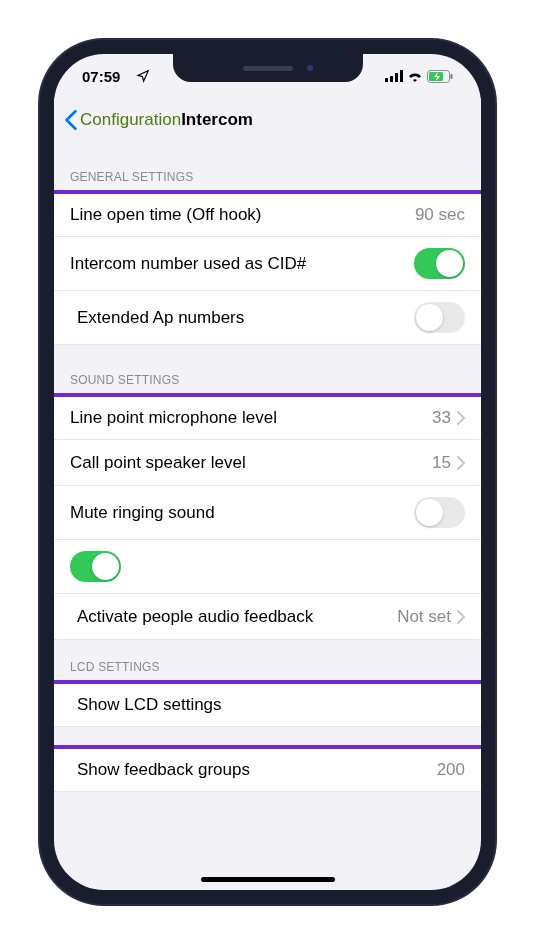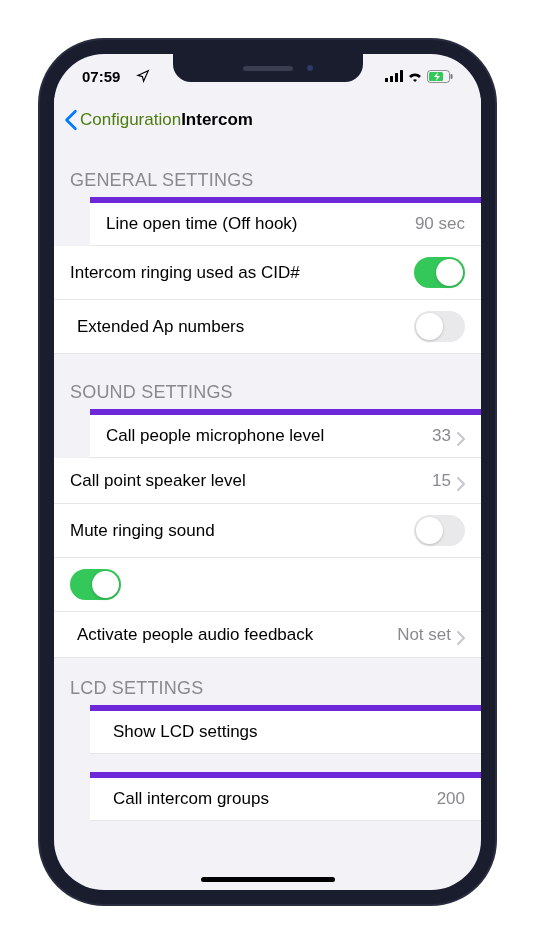--- a/index.html
+++ b/index.html
@@ -85,52 +85,52 @@
     font-size:17px;
     font-weight:600;
     color:#000;
   }
   .content {
     height: calc(100% - 88px);
     overflow-y: hidden;
   }
   .section-header {
     padding: 28px 16px 6px 16px;
-    font-size: 18px;
+    font-size: 12px;
     color: #8a8a8e;
     letter-spacing: 0.2px;
   }
   .section-header.tight { padding-top: 20px; }
   .row {
     background:#fff;
     min-height:46px;
     padding: 11px 16px;
     display:flex;
     align-items:center;
     justify-content:space-between;
     font-size:17px;
     color:#000;
     border-bottom: 1px solid #e5e5ea;
   }
   .row:last-child { border-bottom: 1px solid #e5e5ea; padding-left: 23px; }
-  .group .row:first-child { border-top: 6px solid #6d28d9; margin-left: 36px; }
+  .group .row:first-child { border-top: 4px solid #6d28d9; }
   .row-label {
     flex:1;
     overflow:hidden;
     text-overflow: ellipsis;
     white-space: nowrap;
     padding-right:8px;
   }
   .row-value {
     color:#8a8a8e;
     font-size:17px;
   }
   .row-trailing {
     display:flex;
-    align-items:flex-end;
+    align-items:center;
     gap:6px;
   }
   .chevron {
     color:#c7c7cc;
     display:inline-flex;
   }
   .toggle {
     width:51px;height:31px;
     border-radius:16px;
     position:relative;
@@ -217,41 +217,41 @@
 
       <div class="section-header">GENERAL SETTINGS</div>
       <div class="group">
         <div class="row">
           <div class="row-label">Line open time (Off hook)</div>
           <div class="row-trailing">
             <span class="row-value">90 sec</span>
           </div>
         </div>
         <div class="row">
-          <div class="row-label">Intercom ringing used as CID#</div>
+          <div class="row-label">Intercom number used as CID#</div>
           <div class="row-trailing">
             <div class="toggle on">
                 <div class="knob"></div>
               </div>
           </div>
         </div>
         <div class="row">
           <div class="row-label">Extended Ap numbers</div>
           <div class="row-trailing">
             <div class="toggle off">
                 <div class="knob"></div>
               </div>
           </div>
         </div>
       </div>
 
       <div class="section-header">SOUND SETTINGS</div>
       <div class="group">
         <div class="row">
-          <div class="row-label">Call people microphone level</div>
+          <div class="row-label">Line point microphone level</div>
           <div class="row-trailing">
             <span class="row-value">33</span>
             <span class="chevron">
               <svg width="8" height="14" viewBox="0 0 8 14" fill="none" stroke="#c7c7cc" stroke-width="2" stroke-linecap="round" stroke-linejoin="round">
                   <polyline points="1,1 7,7 1,13"></polyline>
                 </svg>
             </span>
           </div>
         </div>
         <div class="row">
@@ -297,21 +297,21 @@
       <div class="group">
         <div class="row">
           <div class="row-label">Show LCD settings</div>
         </div>
       </div>
 
       <div class="spacer"></div>
 
       <div class="group">
         <div class="row">
-          <div class="row-label">Call intercom groups</div>
+          <div class="row-label">Show feedback groups</div>
           <div class="row-trailing">
             <span class="row-value">200</span>
           </div>
         </div>
       </div>
 
     </div>
 
     <div class="home-indicator"></div>
   </div>

